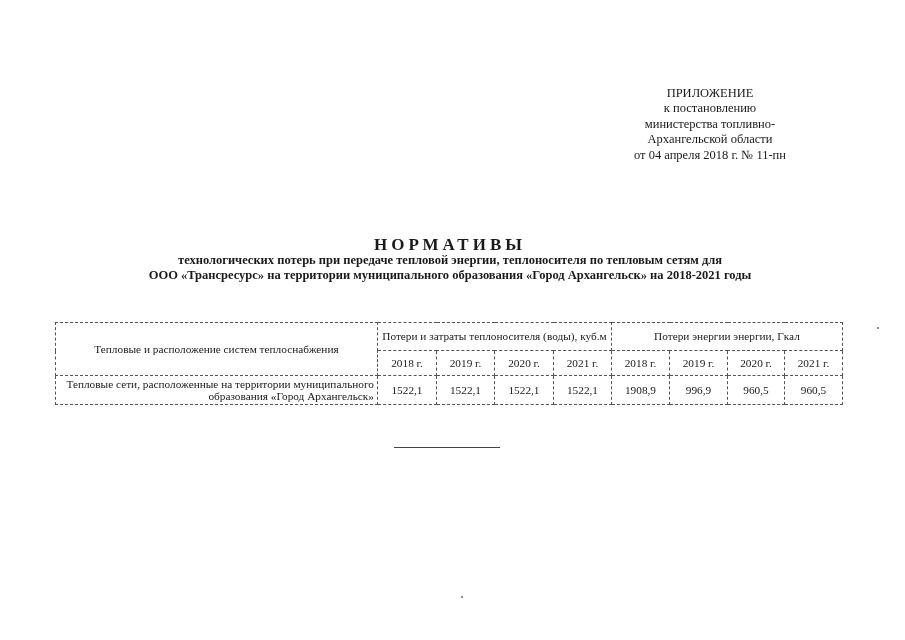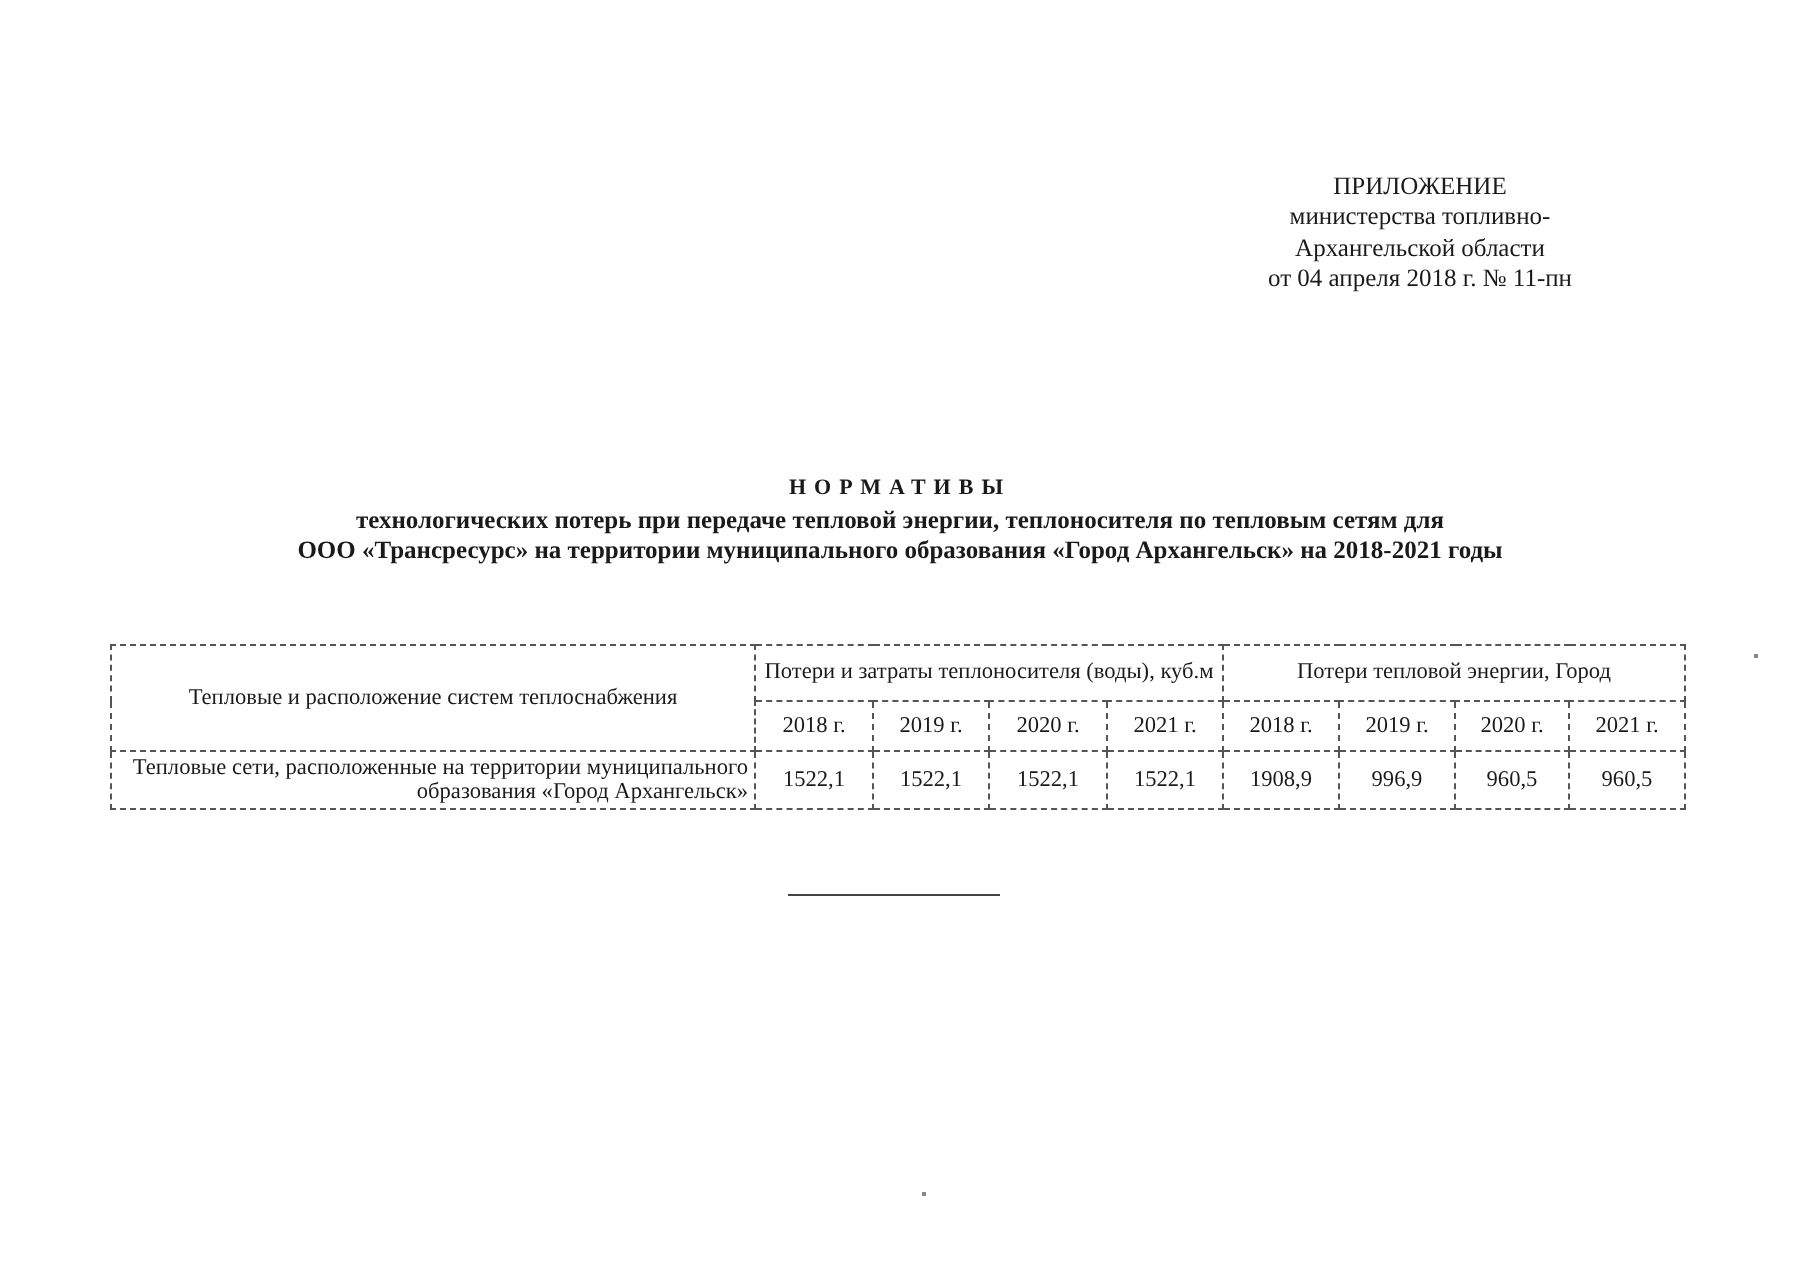--- a/index.html
+++ b/index.html
@@ -30,21 +30,21 @@
       left: 60px;
       top: 237px;
       width: 780px;
       text-align: center;
       font-weight: bold;
       font-size: 12.5px;
       line-height: 15.5px;
     }
     .title-block .heading {
       letter-spacing: 4px;
-      font-size: 11px;
+      font-size: 17px;
     }
     table.norms {
       position: absolute;
       left: 55px;
       top: 322px;
       border-collapse: collapse;
       font-size: 11.3px;
       table-layout: fixed;
     }
     table.norms td {
@@ -74,20 +74,21 @@
       width: 2px;
       height: 2px;
       background: #888;
     }
   </style>
 </head>
 <body>
 
 <div class="appendix">
   <div>ПРИЛОЖЕНИЕ</div>
+  <div>к постановлению</div>
   <div>министерства топливно-</div>
   <div>Архангельской области</div>
   <div>от 04 апреля 2018 г. № 11-пн</div>
 </div>
 
 <div class="title-block">
   <div class="heading">НОРМАТИВЫ</div>
   <div>технологических потерь при передаче тепловой энергии, теплоносителя по тепловым сетям для</div>
   <div>ООО «Трансресурс» на территории муниципального образования «Город Архангельск» на 2018-2021 годы</div>
 </div>
@@ -101,21 +102,21 @@
     <col style="width:58px">
     <col style="width:58px">
     <col style="width:58px">
     <col style="width:57px">
     <col style="width:58px">
   </colgroup>
   <tbody>
       <tr class="row-h1">
     <td rowspan="2">Тепловые и расположение систем теплоснабжения</td>
     <td colspan="4">Потери и затраты теплоносителя (воды), куб.м</td>
-    <td colspan="4">Потери тепловой энергии, Город</td>
+    <td colspan="4">Потери энергии энергии, Гкал</td>
   </tr>
   <tr class="row-h2">
     <td>2018 г.</td>
     <td>2019 г.</td>
     <td>2020 г.</td>
     <td>2021 г.</td>
     <td>2018 г.</td>
     <td>2019 г.</td>
     <td>2020 г.</td>
     <td>2021 г.</td>

